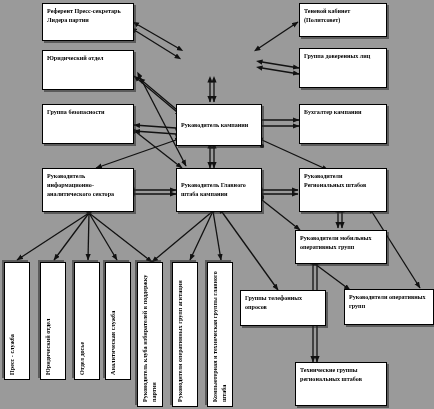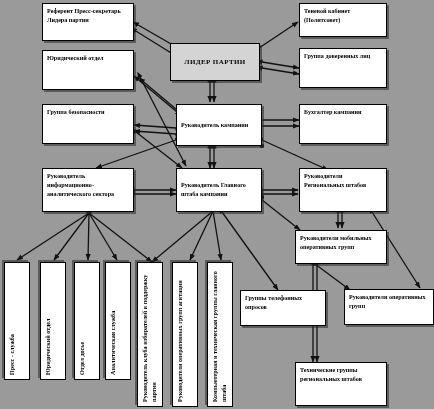--- a/index.html
+++ b/index.html
@@ -131,23 +131,20 @@
       <circle cx="315" cy="263" r="2.6"></circle>
       <circle cx="262" cy="146" r="2.1"></circle>
       <circle cx="262" cy="197" r="2.1"></circle>
     </g>
   </svg>
 
   <div class="node" style="left:42px;top:3px;width:92px;height:38px;">
     <span class="label">Референт Пресс-секретарь Лидера партии</span>
   </div>
 
-  <div class="node leader" style="left:170px;top:43px;width:90px;height:38px;">
-    <span class="label">ЛИДЕР ПАРТИИ</span>
-  </div>
 
   <div class="node" style="left:299px;top:3px;width:88px;height:34px;">
     <span class="label">Теневой кабинет (Политсовет)</span>
   </div>
 
   <div class="node" style="left:299px;top:48px;width:88px;height:40px;">
     <span class="label">Группа доверенных лиц</span>
   </div>
 
   <div class="node" style="left:42px;top:50px;width:92px;height:40px;">

